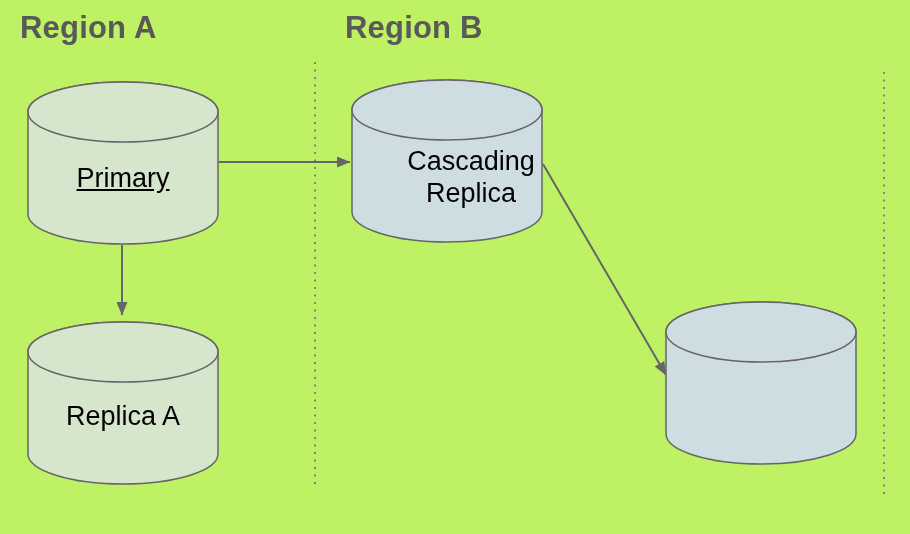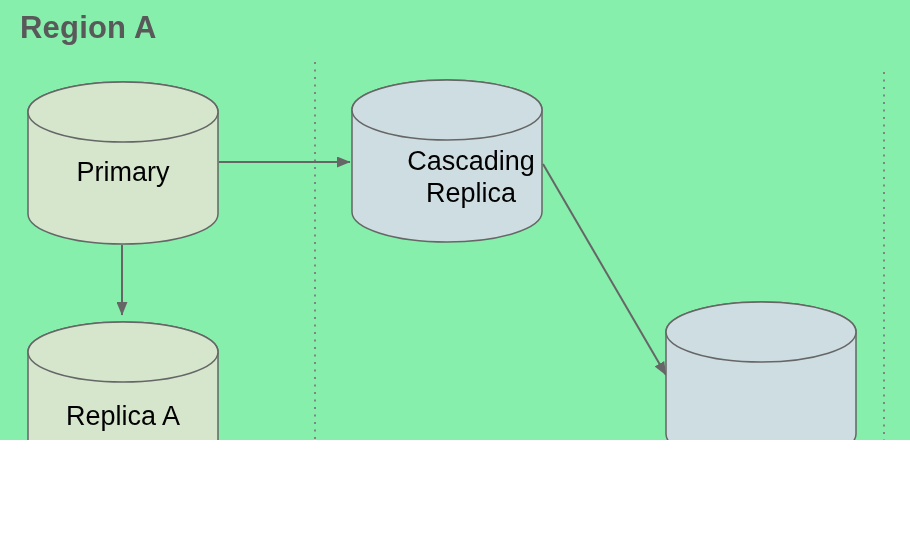--- a/index.html
+++ b/index.html
@@ -4,22 +4,22 @@
 <style>
   html, body {
     margin: 0;
     padding: 0;
     background: #ffffff;
     font-family: "Liberation Sans", sans-serif;
   }
   #canvas {
     position: relative;
     width: 910px;
-    height: 440px;
-    background: #86efac;
+    height: 534px;
+    background: #bef264;
     overflow: hidden;
   }
   .region-label {
     position: absolute;
     top: 10px;
     font-size: 31px;
     font-weight: bold;
     color: #595959;
     letter-spacing: 0.2px;
     white-space: nowrap;
@@ -43,21 +43,21 @@
   }
   .node-label {
     position: absolute;
     width: 190px;
     left: 2px;
     text-align: center;
     font-size: 27px;
     line-height: 32px;
     color: #000000;
   }
-  #node-primary .node-label           { top: 76px; }
+  #node-primary .node-label           { top: 82px; text-decoration: underline; }
   #node-cascading-replica .node-label { top: 67px; margin-left: 24px; }
   #node-replica-a .node-label         { top: 80px; }
   #node-replica-b .node-label         { top: 79px; }
 
   #edges-layer {
     position: absolute;
     left: 0; top: 0;
     width: 910px;
     height: 534px;
     pointer-events: none;
@@ -73,20 +73,21 @@
     stroke-dasharray: 2 5.5;
     fill: none;
   }
 </style>
 </head>
 <body>
 
 <div id="canvas">
 
   <div class="region-label" id="region-a-label">Region A</div>
+  <div class="region-label" id="region-b-label">Region B</div>
 
   <svg id="edges-layer" viewBox="0 0 910 534" xmlns="http://www.w3.org/2000/svg">
     <defs>
       <marker id="arrowhead" markerUnits="userSpaceOnUse" markerWidth="14" markerHeight="11" refX="13" refY="5.5" orient="auto">
         <path d="M0,0 L13.5,5.5 L0,11 Z" fill="#666666"></path>
       </marker>
     </defs>
 
     <line class="divider" x1="315" y1="62" x2="315" y2="489"></line>
     <line class="divider" x1="884" y1="72" x2="884" y2="497"></line>

